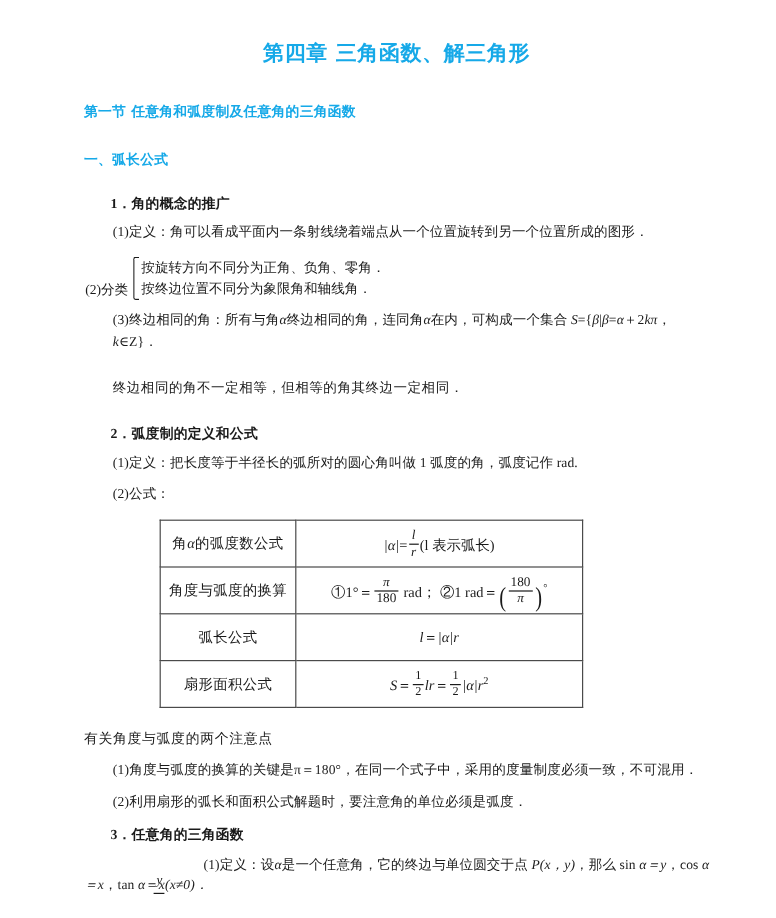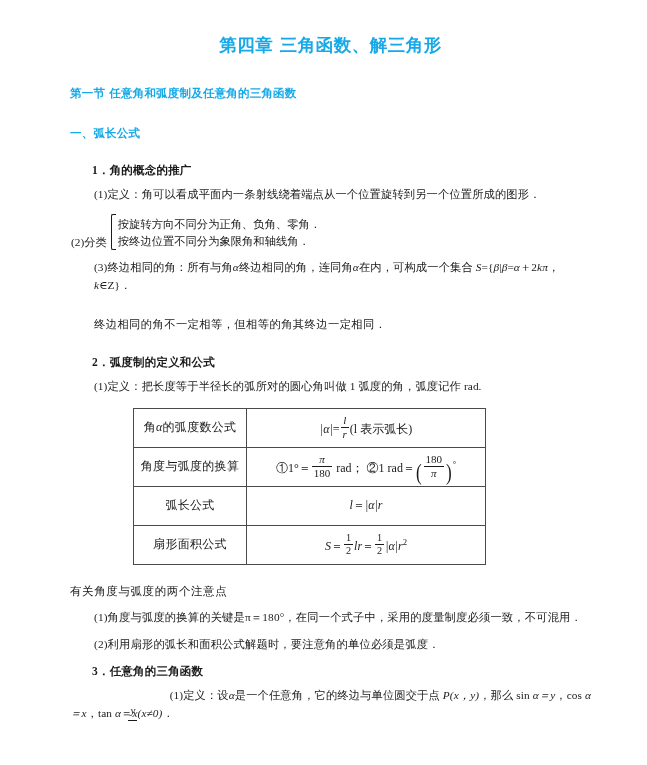--- a/index.html
+++ b/index.html
@@ -231,20 +231,21 @@
   <p class="para indent2">
     <span>(3)终边相同的角：所有与角</span><i>α</i><span>终边相同的角，连同角</span><i>α</i><span>在内，可构成一个集合 </span><i>S</i><span>={</span><i>β</i><span>|</span><i>β</i><span>=</span><i>α</i><span>＋2</span><i>k</i><i>π</i><span>，</span><i>k</i><span>∈Z}．</span>
   </p>
 
   <p class="emph-line">终边相同的角不一定相等，但相等的角其终边一定相同．</p>
 
   <div class="item-heading">2．弧度制的定义和公式</div>
 
   <p class="para indent2">(1)定义：把长度等于半径长的弧所对的圆心角叫做 1 弧度的角，弧度记作 rad.</p>
 
+  <p class="para indent2">(2)公式：</p>
 
   <div class="formula-table-wrap">
     <table class="formula-table">
       <tbody>
 
         <tr>
           <td class="label-cell">
             <span>角</span><i>α</i><span>的弧度数公式</span>
           </td>
           <td class="value-cell">

